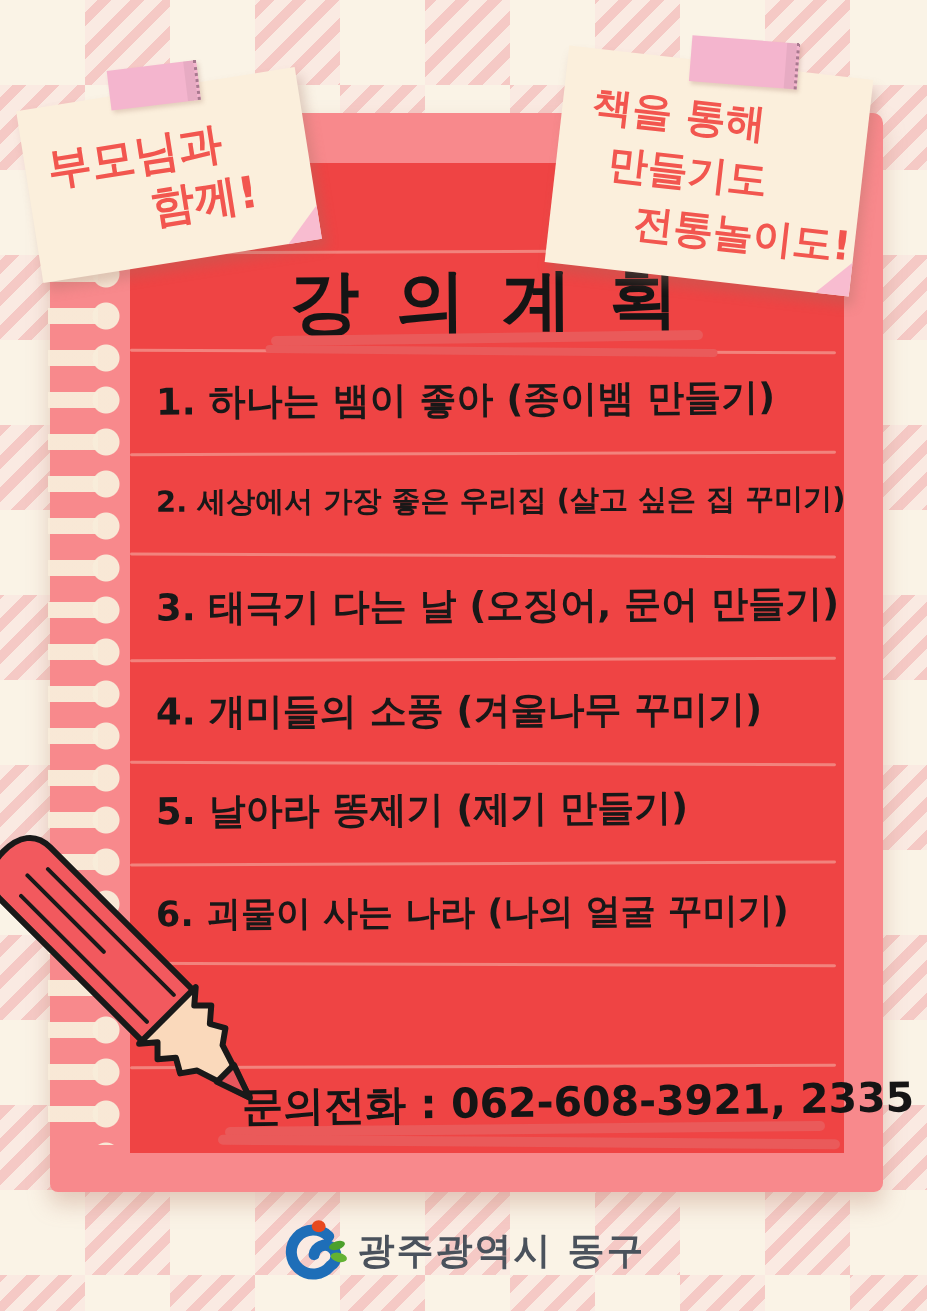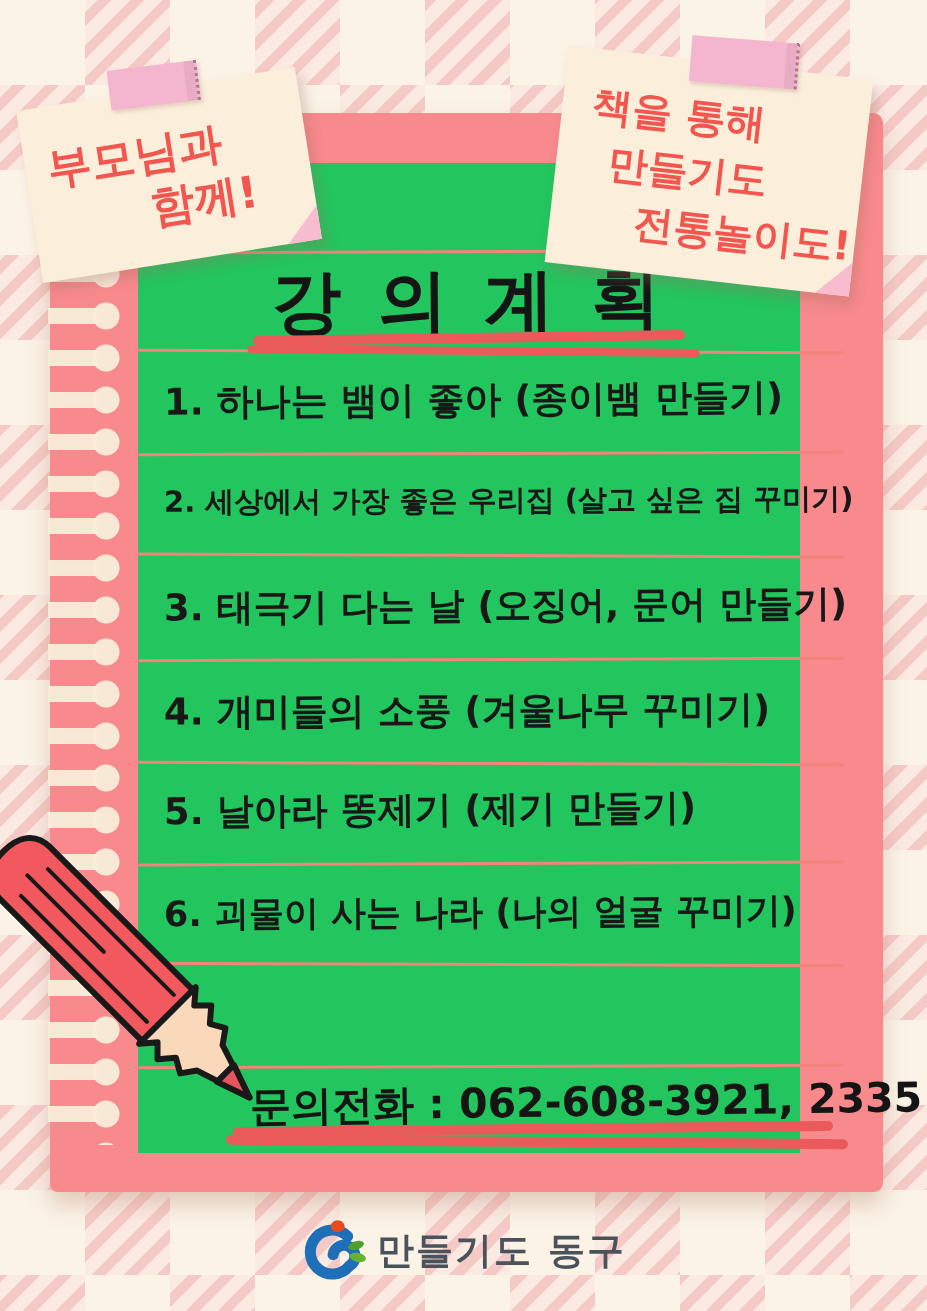--- a/index.html
+++ b/index.html
@@ -9,22 +9,22 @@
   .canvas{ position:relative; width:927px; height:1311px; overflow:hidden;
     background:
       repeating-conic-gradient(rgba(0,0,0,0) 0% 25%, #FAF3E6 25% 50%) 0 0/170px 170px,
       repeating-linear-gradient(135deg, #F5C9C5 0 10px, #FAEAE2 10px 23px);
   }
 
   
   .frame{ position:absolute; left:50px; top:113px; width:833px; height:1079px;
     background:#F8898C; border-radius:8px 10px 9px 8px;
     box-shadow:0 12px 22px rgba(190,140,120,.40); }
-  .paper{ position:absolute; left:88px; top:50px; width:662px; height:990px;
-    background:#22c55e; }
+  .paper{ position:absolute; left:80px; top:50px; width:714px; height:990px;
+    background:#ef4444; }
 
   .rule{ position:absolute; left:0; width:706px; height:3px;
     background:#F2837D; border-radius:2px; }
   .r1{top:87px; transform:rotate(-.25deg);} .r2{top:187px; transform:rotate(.2deg);}
   .r3{top:289px; transform:rotate(-.2deg);} .r4{top:391px; transform:rotate(.25deg);}
   .r5{top:495px; transform:rotate(-.2deg);} .r6{top:599px; transform:rotate(.2deg);}
   .r7{top:699px; transform:rotate(-.25deg);} .r8{top:800px; transform:rotate(.2deg);}
   .r9{top:902px; transform:rotate(-.2deg);}
 
   .title{ position:absolute; top:92px; left:0; width:100%; text-align:center;
@@ -143,16 +143,16 @@
     </g>
   </svg>
 
   <div class="footer">
     <svg width="66" height="66" viewBox="0 0 72 72">
       <path d="M51,20 A24,24 0 1 0 53,52 A12,12 0 1 0 35,40" fill="none" stroke="#1E6EB8" stroke-width="12" stroke-linecap="round"></path>
       <ellipse cx="40" cy="9" rx="7.5" ry="6.5" fill="#E8491F"></ellipse>
       <ellipse cx="60" cy="30" rx="9" ry="4.5" fill="#4CA02B" transform="rotate(-18 60 30)"></ellipse>
       <ellipse cx="62" cy="43" rx="9" ry="5" fill="#63B233" transform="rotate(12 62 43)"></ellipse>
     </svg>
-    <div class="org">만들기도 동구</div>
+    <div class="org">광주광역시 동구</div>
   </div>
 
 </div>
 
 </body></html>

